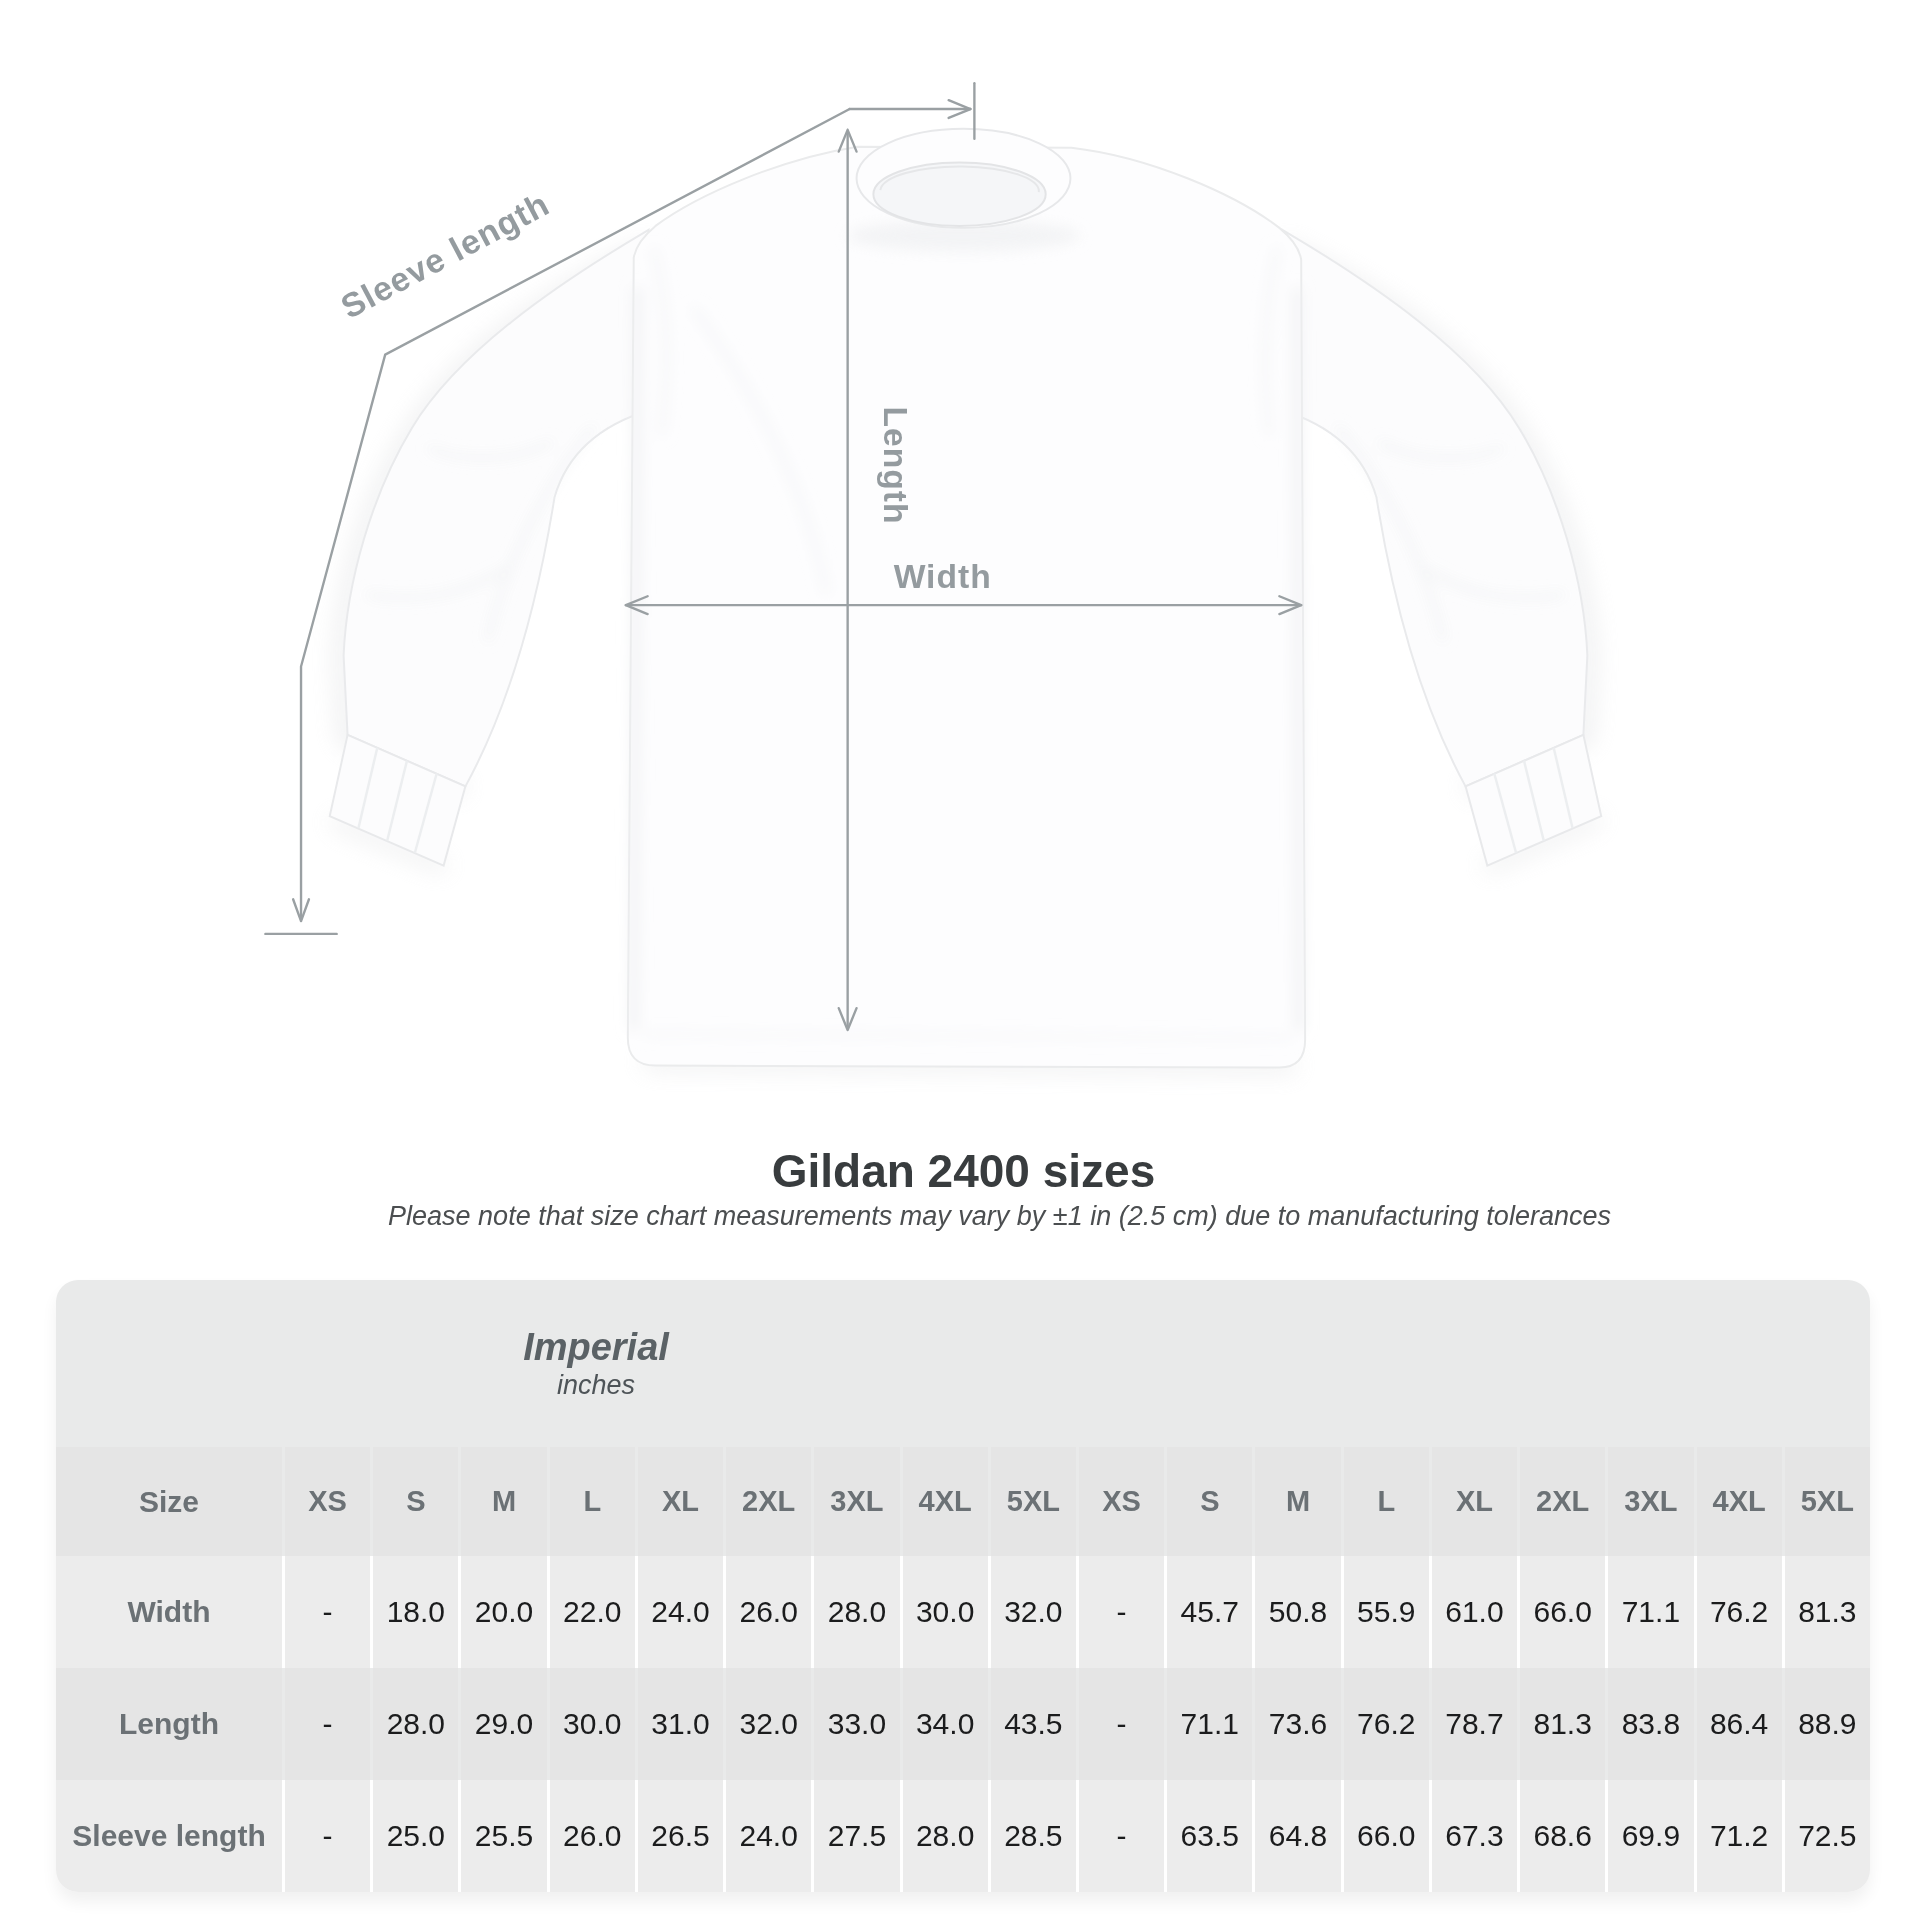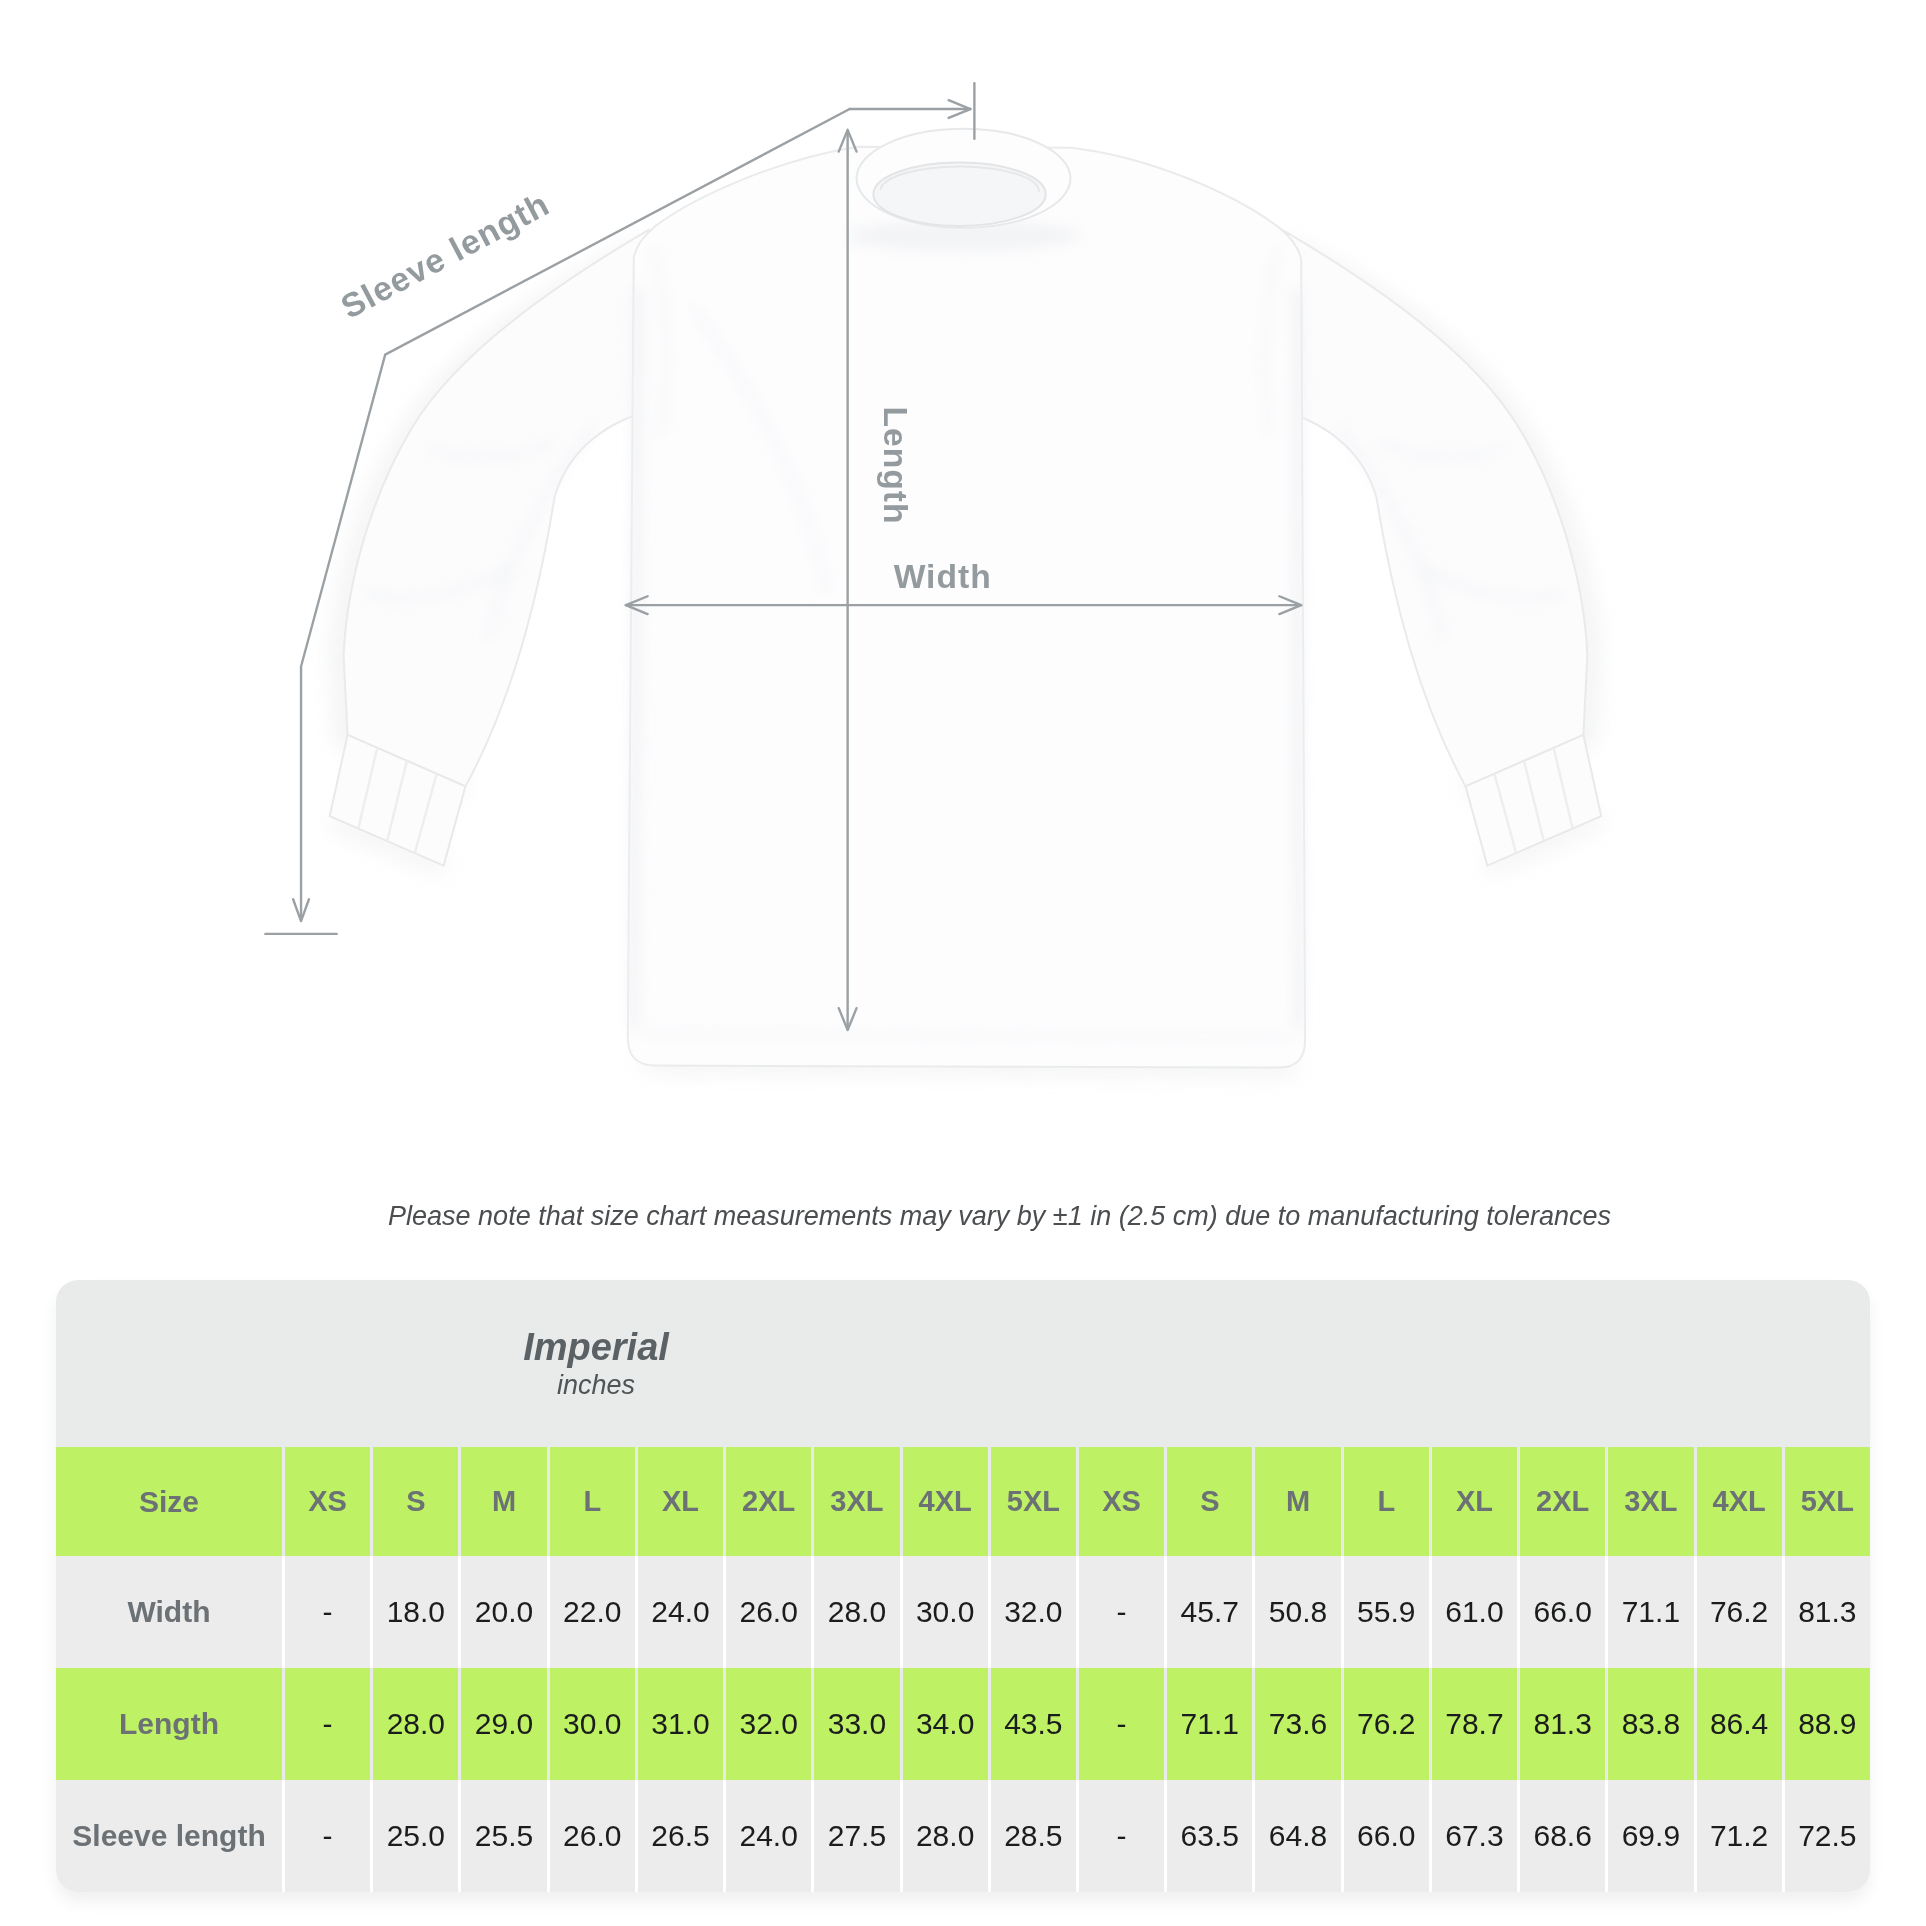--- a/index.html
+++ b/index.html
@@ -21,21 +21,21 @@
   .unit-cell{display:flex;flex-direction:column;align-items:center;justify-content:center;}
   .unit-imperial{width:1020px;}
   .unit-metric{flex:1;}
   .unit-imperial .unit-inner{transform:translateX(30px);}
   .unit-inner{display:flex;flex-direction:column;align-items:center;}
   .unit-name{font-size:38px;font-weight:bold;font-style:italic;color:#5b6266;line-height:1.15;}
   .unit-sub{font-size:27px;font-style:italic;color:#4e5458;}
   .t-row{display:flex;}
   .header-row{height:109px;background:#ffffff;}
   .data-row{height:112px;}
-  .row-white{background:#bef264;}
+  .row-white{background:#e5e5e5;}
   .row-grey{background:#ececec;}
   .label-cell{width:226px;display:flex;align-items:center;justify-content:center;
               font-size:30px;font-weight:bold;color:#6b7175;text-align:center;}
   .cells{flex:1;display:flex;text-align:center;}
   .cell{flex:1;display:flex;align-items:center;justify-content:center;
         border-left:3px solid transparent;font-size:30px;color:#1b1c1d;}
   .cell.head{font-size:29px;font-weight:bold;color:#6b7175;}
   .row-white .cell{border-left-color:#e9eaea;}
   .row-grey .cell{border-left-color:#ffffff;}
 </style>
@@ -125,20 +125,21 @@
         <path d="M632 611 L654 602 M632 611 L654 620"></path>
         <path d="M1314 611 L1292 602 M1314 611 L1292 620"></path>
       </g>
 
       <text class="meas-label" x="455" y="268" transform="rotate(-28 455 268)" text-anchor="middle" font-size="34" fill="#949b9f">Sleeve length</text>
       <text class="meas-label" x="893" y="470" transform="rotate(90 893 470)" text-anchor="middle" font-size="34" fill="#949b9f">Length</text>
       <text class="meas-label" x="952" y="594" text-anchor="middle" font-size="34" fill="#949b9f">Width</text>
     </svg>
   </div>
 
+  <div class="title">Gildan 2400 sizes</div>
   <div class="subtitle">Please note that size chart measurements may vary by ±1 in (2.5 cm) due to manufacturing tolerances</div>
 
   <div class="size-table">
 
     <div class="unit-band">
       <div class="unit-cell unit-imperial">
         <div class="unit-inner">
           <div class="unit-name">Imperial</div>
           <div class="unit-sub">inches</div>
         </div>

